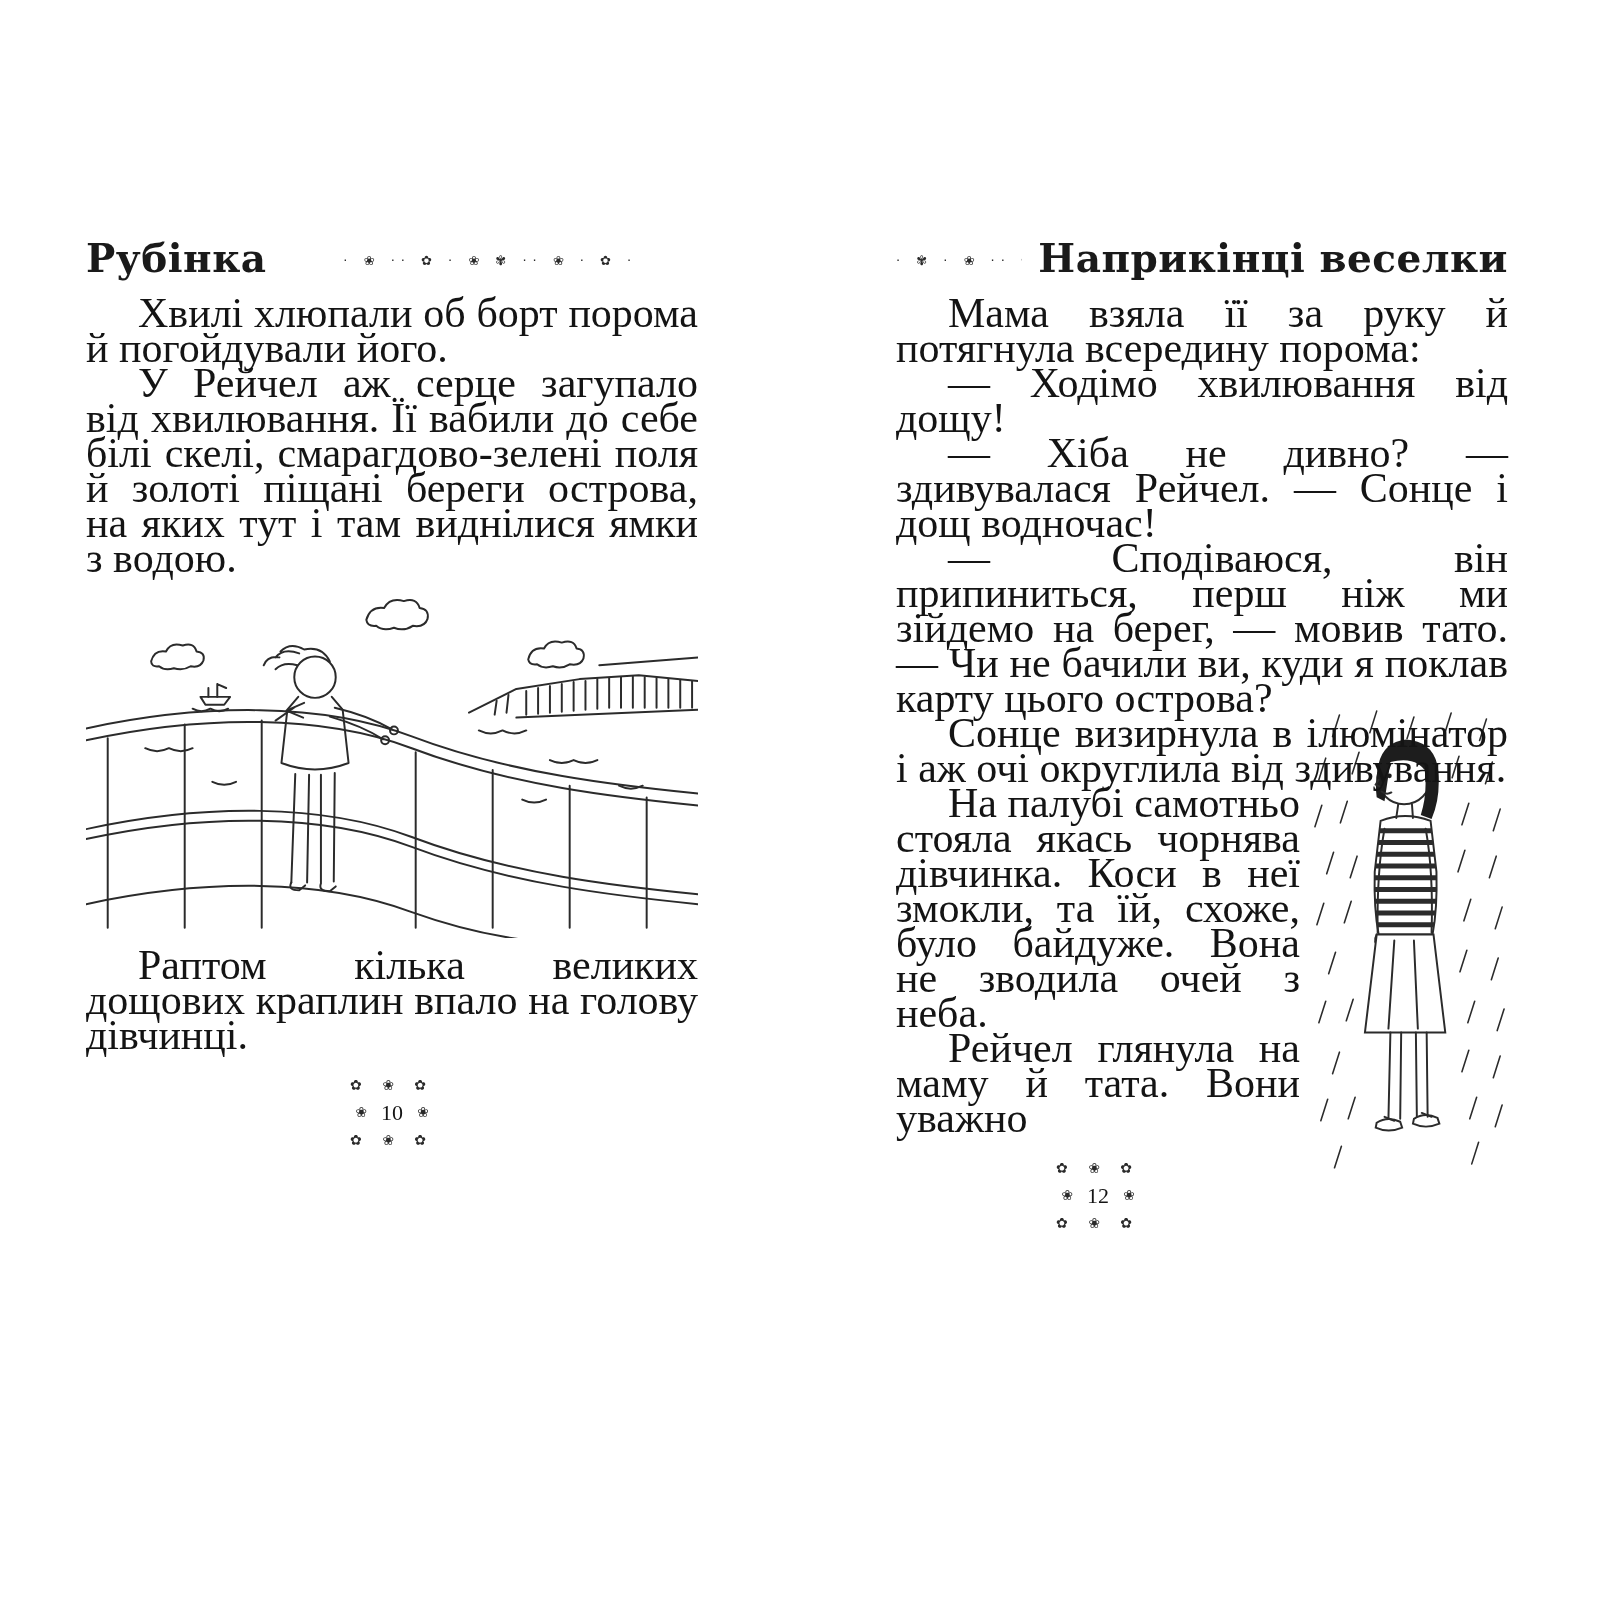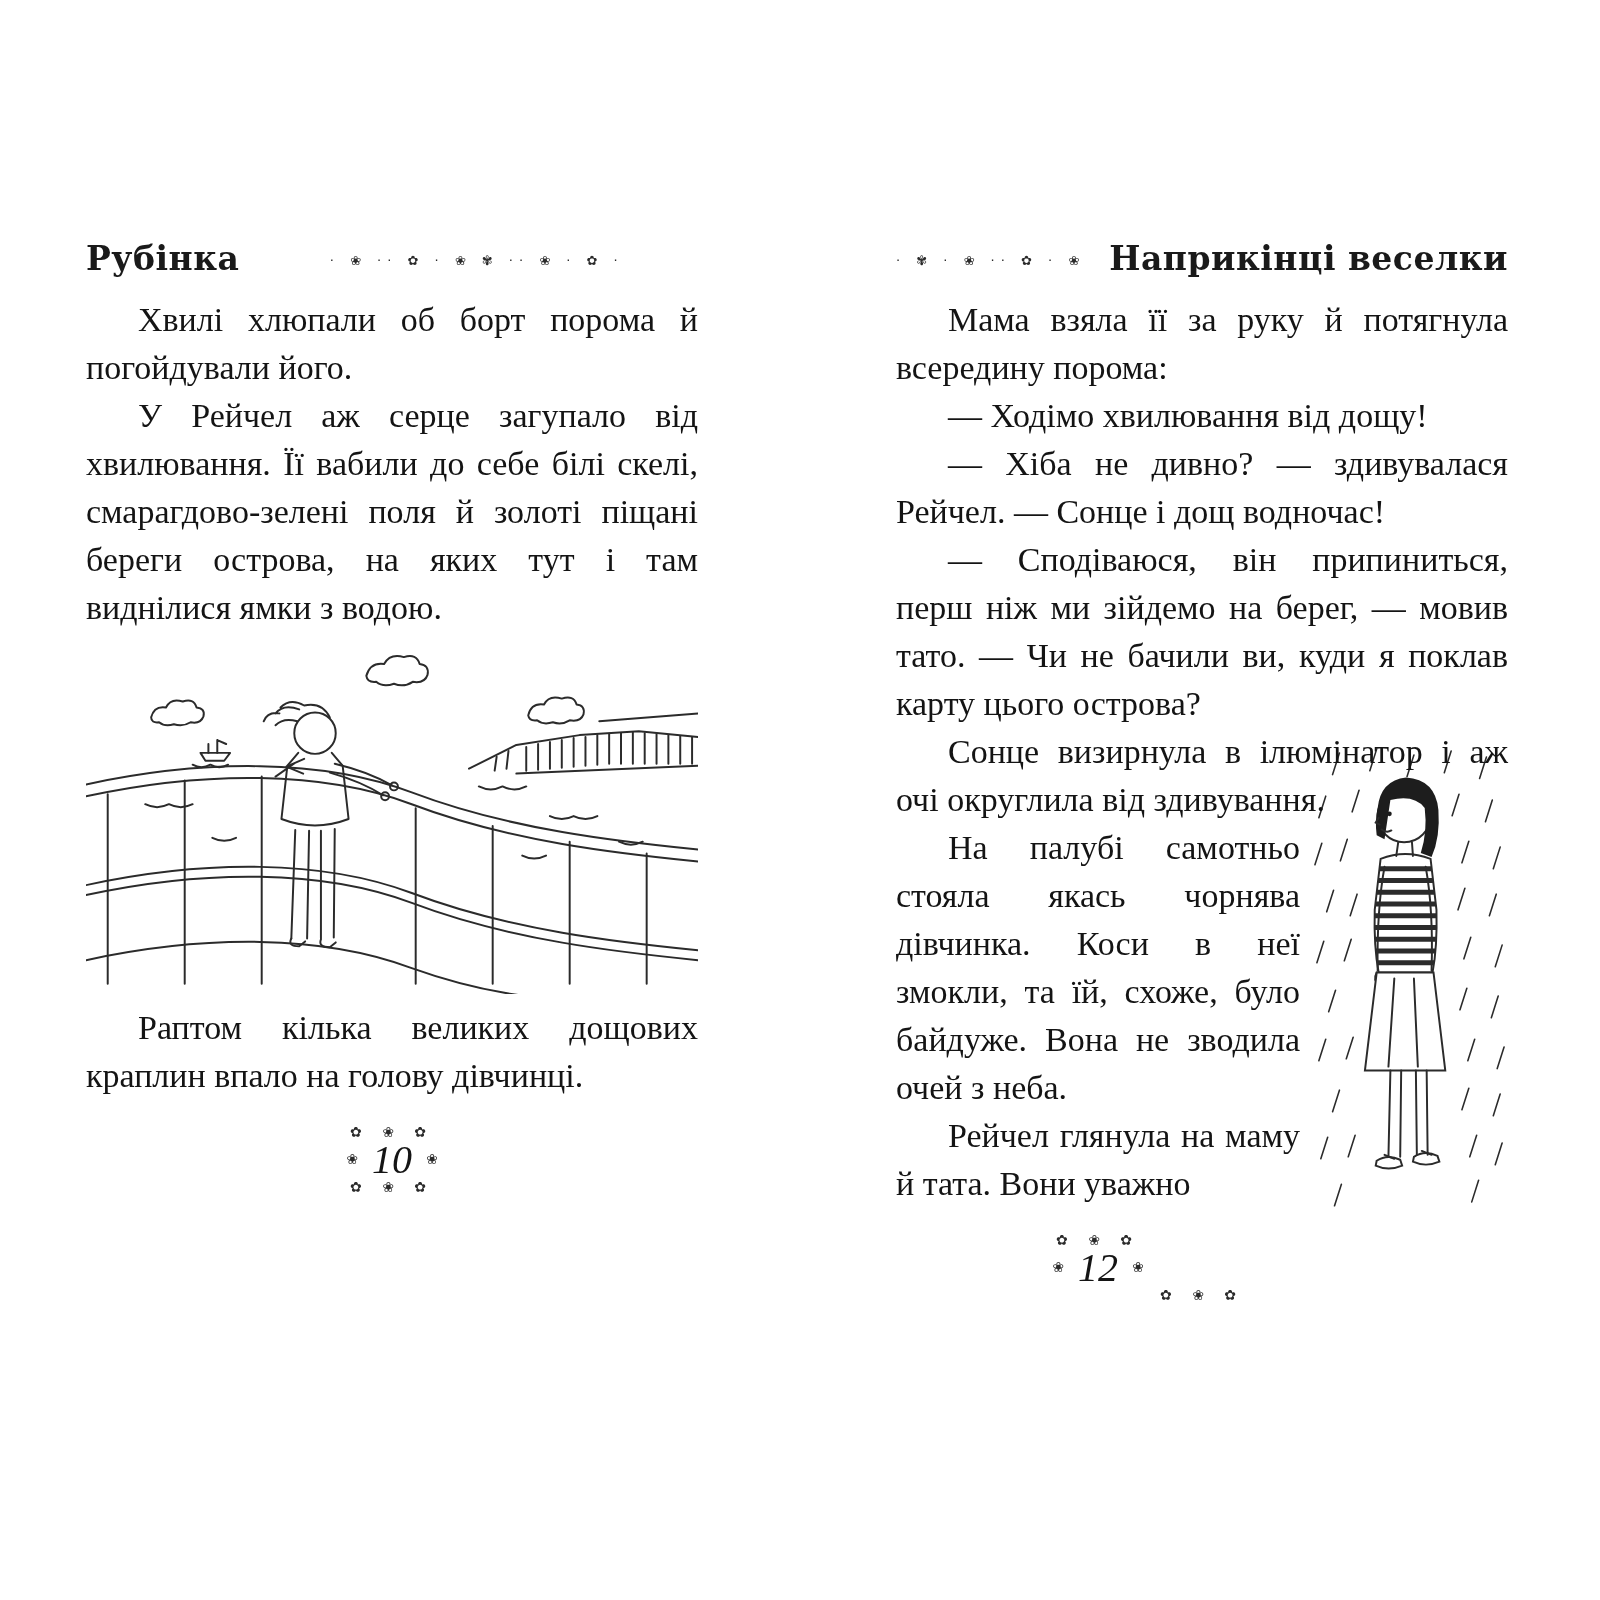--- a/index.html
+++ b/index.html
@@ -8,53 +8,52 @@
     background:#ffffff;color:#141414;
     font-family:"Liberation Serif","DejaVu Serif",serif;
   }
   .book{position:relative;width:1600px;height:1600px;background:#ffffff;}
   .page-col{position:absolute;top:238px;width:612px;}
   .page-col.left{left:86px;}
   .page-col.right{left:896px;}
 
   .hdr{display:flex;align-items:center;gap:16px;height:40px;margin-bottom:18px;}
   .hdr-title{
-    font-family:"DejaVu Serif",serif;font-weight:700;font-size:33px;
+    font-family:"DejaVu Serif",serif;font-weight:700;font-size:39px;
     letter-spacing:.5px;white-space:nowrap;color:#1a1a1a;
   }
   .hdr-orn{
     flex:1;font-family:"DejaVu Sans",sans-serif;font-size:13px;
     letter-spacing:6px;color:#2a2a2a;white-space:nowrap;overflow:hidden;
     text-align:center;transform:translateY(2px);
   }
   .page-col.right .hdr-title{order:2;}
   .page-col.right .hdr-orn{order:1;}
 
   p.body{
-    margin:0;font-size:34px;line-height:48px;
+    margin:0;font-size:42px;line-height:35px;
     text-align:justify;text-indent:52px;
   }
 
   .illus-ferry{display:block;width:612px;height:348px;margin:14px 0 10px 0;}
   .float-girl{float:right;width:196px;height:520px;margin:-84px 0 8px 12px;}
 
   .wreath{margin-top:24px;text-align:center;line-height:1.05;}
   .w-orn{
     display:inline-block;font-family:"DejaVu Sans",sans-serif;
     font-size:14px;letter-spacing:8px;color:#2a2a2a;
   }
   .w-mid{margin:2px 0;}
   .w-flower{
     display:inline-block;font-family:"DejaVu Sans",sans-serif;
     font-size:14px;color:#2a2a2a;margin:0 14px;vertical-align:middle;
   }
   .pagenum{
-    display:inline-block;font-size:40px;line-height:34px;color:#141414;
+    display:inline-block;font-size:22px;line-height:34px;color:#141414;
     vertical-align:middle;
-    font-style:italic;
   }
 </style>
 </head>
 <body>
 
 <div class="book">
 
   <div class="page-col left">
 
     <div class="hdr">

